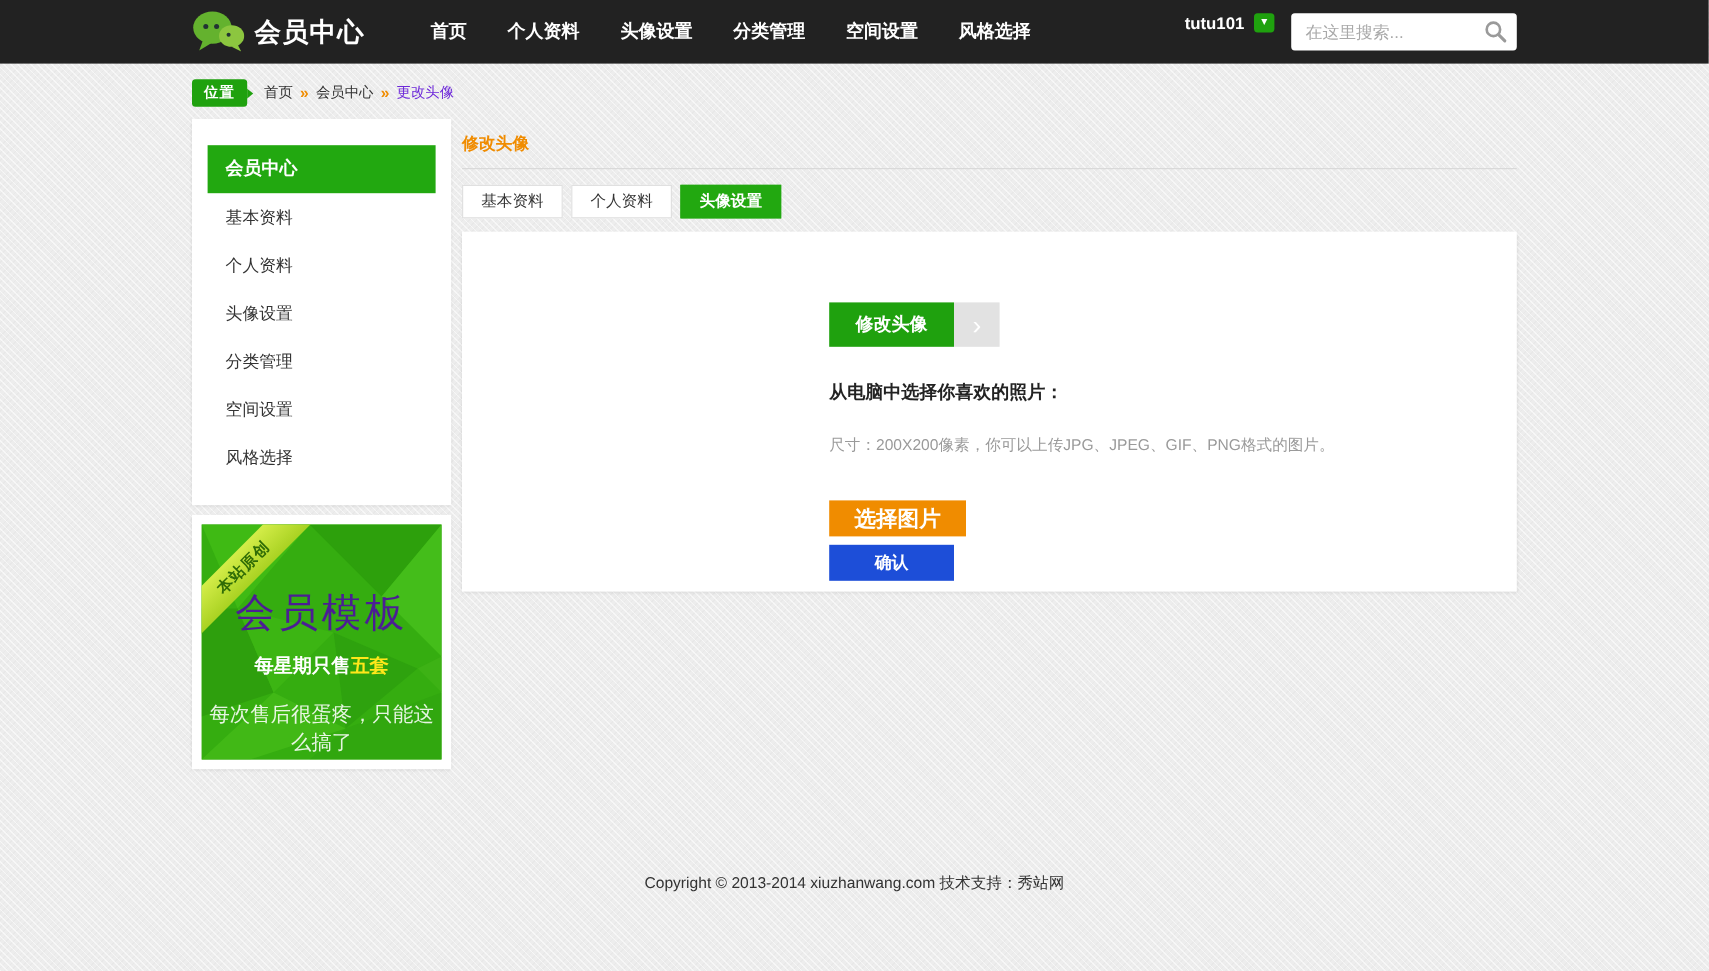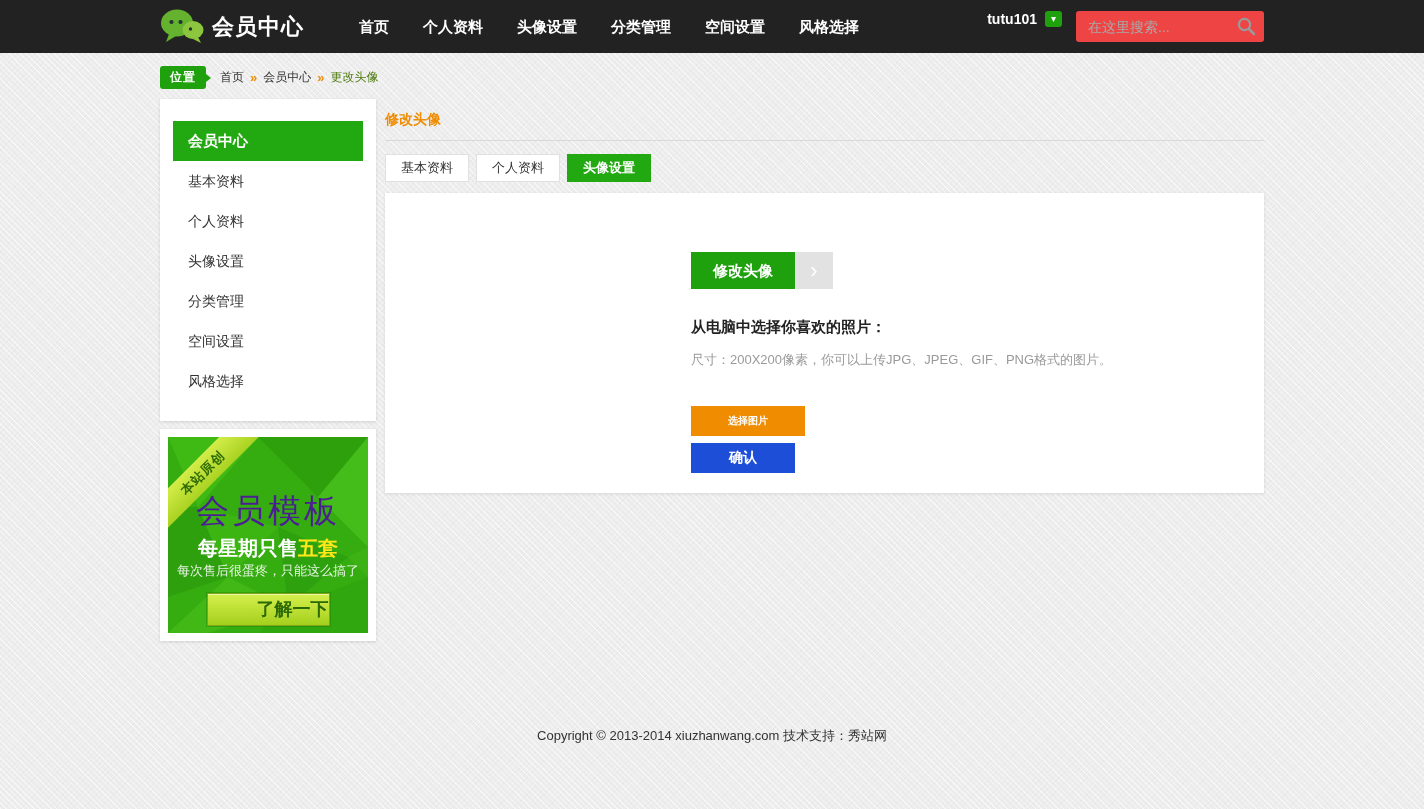--- a/index.html
+++ b/index.html
@@ -23,57 +23,57 @@
   .logo-title { color:#fff; font-size:22px; font-weight:bold; margin-left:8px; letter-spacing:1px; }
   .main-nav { display:flex; margin-left:38px; }
   .main-nav a { display:block; color:#fff; text-decoration:none; font-size:15px; font-weight:bold;
                 padding:0 17px; line-height:53px; cursor:pointer; }
   .user-area { margin-left:auto; display:flex; }
   .username { color:#fff; font-size:14px; font-weight:bold; }
   .user-dropdown { width:17px; height:16px; background:#1fa10e; border-radius:3px; margin-left:8px;
                    display:flex; align-items:center; justify-content:center; color:#fff; font-size:10px;
                    line-height:1; cursor:pointer; }
   .search-box { position:relative; margin-left:14px; }
-  .search-box input { width:188px; height:31px; border:none; border-radius:3px; background:#ef4444;
+  .search-box input { width:188px; height:31px; border:none; border-radius:3px; background:#ffffff;
                       padding:0 26px 0 12px; font-size:14px; color:#333; outline:none;
                       font-family:"Liberation Sans","DejaVu Sans",sans-serif; }
   .search-box input::placeholder { color:#a9a9a9; }
   .search-icon { position:absolute; right:8px; top:5px; cursor:pointer; }
 
   
   .breadcrumb { display:flex; align-items:center; font-size:12px; padding:13px 0 10px; }
   .loc-badge { position:relative; background:#1fa10e; color:#fff; padding:3px 10px; border-radius:3px;
                font-weight:bold; letter-spacing:1px; }
   .loc-badge::after { content:""; position:absolute; right:-5px; top:50%; margin-top:-4px;
                       border-top:4px solid transparent; border-bottom:4px solid transparent;
                       border-left:5px solid #1fa10e; }
   .breadcrumb a { color:#333; text-decoration:none; margin:0 6px; cursor:pointer; }
   .breadcrumb a:first-of-type { margin-left:14px; }
   .crumb-sep { color:#f08c00; font-weight:bold; font-size:13px; }
-  .crumb-current { margin-left:6px; color:#4d7c0f; }
+  .crumb-current { margin-left:6px; color:#6d28d9; }
 
   
   .layout { display:flex; align-items:flex-start; }
   .side-col { width:216px; flex:none; margin-right:9px; }
 
   .menu { background:#fff; padding:22px 0 20px; box-shadow:0 1px 3px rgba(0,0,0,.13); }
   .menu-item { height:40px; line-height:40px; padding-left:28px; font-size:14px; color:#333; cursor:pointer; }
   .menu-item.active { margin:0 13px 0 13px; padding-left:15px; background:#22a810; color:#fff;
                       font-weight:bold; font-size:15px; }
 
   .ad-box { background:#fff; margin-top:8px; padding:8px; box-shadow:0 1px 3px rgba(0,0,0,.13); cursor:pointer; }
   .ad-inner { position:relative; height:196px; overflow:hidden; background:#35ad10; text-align:center; }
   .ad-inner svg.poly { position:absolute; left:0; top:0; }
   .ad-ribbon { position:absolute; top:22px; left:-40px; transform:rotate(-45deg); width:150px;
                background:linear-gradient(#d4ed49,#a9d222); color:#2f6c06; font-size:13px; font-weight:bold;
                padding:5px 0; text-align:center; letter-spacing:1px; }
   .ad-title { position:relative; margin-top:52px; font-size:33px; color:#4c1d95; letter-spacing:3px; }
-  .ad-line2 { position:relative; margin-top:1px; font-size:20px; font-weight:bold; color:#fff;font-family:Liberation Serif, serif; }
+  .ad-line2 { position:relative; margin-top:11px; font-size:16px; font-weight:bold; color:#fff;font-family:Liberation Serif, serif; }
   .ad-line2 .hl { color:#ffe71a; }
-  .ad-line3 { position:relative; margin-top:0; font-size:13px; color:rgba(255,255,255,.88); }
+  .ad-line3 { position:relative; margin-top:18px; font-size:17px; color:rgba(255,255,255,.88); }
   .ad-btn { position:relative; margin:13px auto 0; width:123px; height:33px; line-height:31px;
             background:linear-gradient(#d6ef4d,#a4d01d); border:1px solid #7ea713; color:#2c6a05;
             font-size:18px; font-weight:bold; text-align:right; cursor:pointer;
             box-shadow:inset 0 1px 0 rgba(255,255,255,.5), 0 0 0 1px rgba(38,115,6,.35); }
 
   
   .main-col { flex:1; min-width:0; }
   .page-title { color:#f08c00; font-size:14px; font-weight:bold; padding:12px 0 11px; }
   .title-rule { border:none; border-top:1px solid #d9d9d9; height:0; }
   .tabs { display:flex; margin:13px 0 11px; }
@@ -82,23 +82,23 @@
   .tab.active { background:#22a810; border-color:#22a810; color:#fff; font-weight:bold; }
 
   .panel { background:#fff; height:300px; box-shadow:0 1px 3px rgba(0,0,0,.1);
            padding:59px 0 0 306px; }
   .avatar-btn-row { display:flex; }
   .avatar-btn { width:104px; height:37px; line-height:37px; background:#1fa10e; color:#fff;
                 text-align:center; font-size:15px; font-weight:bold; cursor:pointer; }
   .avatar-next { width:38px; height:37px; background:#e2e2e2; color:#fff; display:flex;
                  align-items:center; justify-content:center; font-size:22px; cursor:pointer; }
   .choose-heading { margin-top:29px; font-size:15px; font-weight:bold; color:#222; }
-  .size-hint { margin-top:14px; font-size:13px; color:#9a9a9a; }
+  .size-hint { margin-top:25px; font-size:13px; color:#9a9a9a; }
   .select-btn { margin-top:37px; width:114px; height:30px; background:#f08c00; border:none; color:#fff;
-                font-size:10px; font-weight:bold; cursor:pointer;
+                font-size:18px; font-weight:bold; cursor:pointer;
                 font-family:"Liberation Sans","DejaVu Sans",sans-serif; display:block; }
   .confirm-btn { margin-top:7px; width:104px; height:30px; background:#1d4ed8; border:none; color:#fff;
                  font-size:14px; font-weight:bold; cursor:pointer;
                  font-family:"Liberation Sans","DejaVu Sans",sans-serif; display:block; }
 
   
   .footer { text-align:center; margin-top:86px; padding-bottom:28px; font-size:13px; color:#333; }
 </style>
 </head>
 <body>

